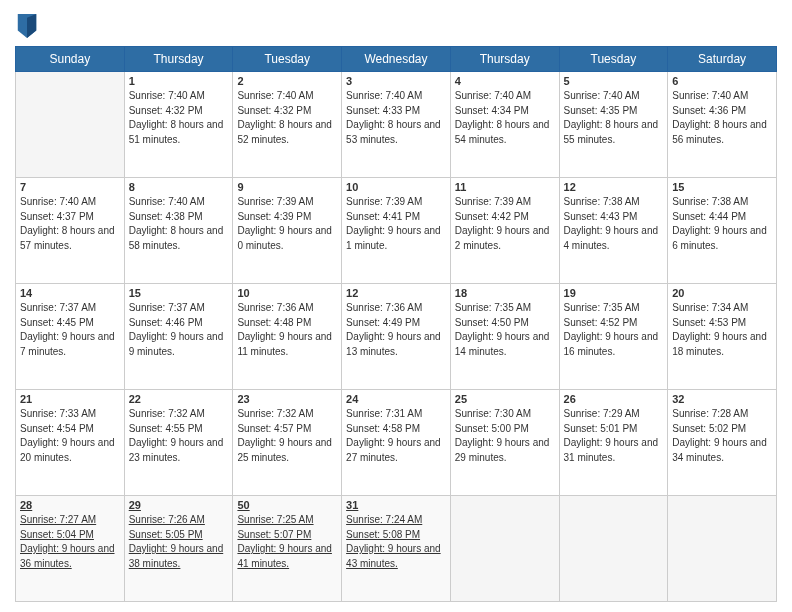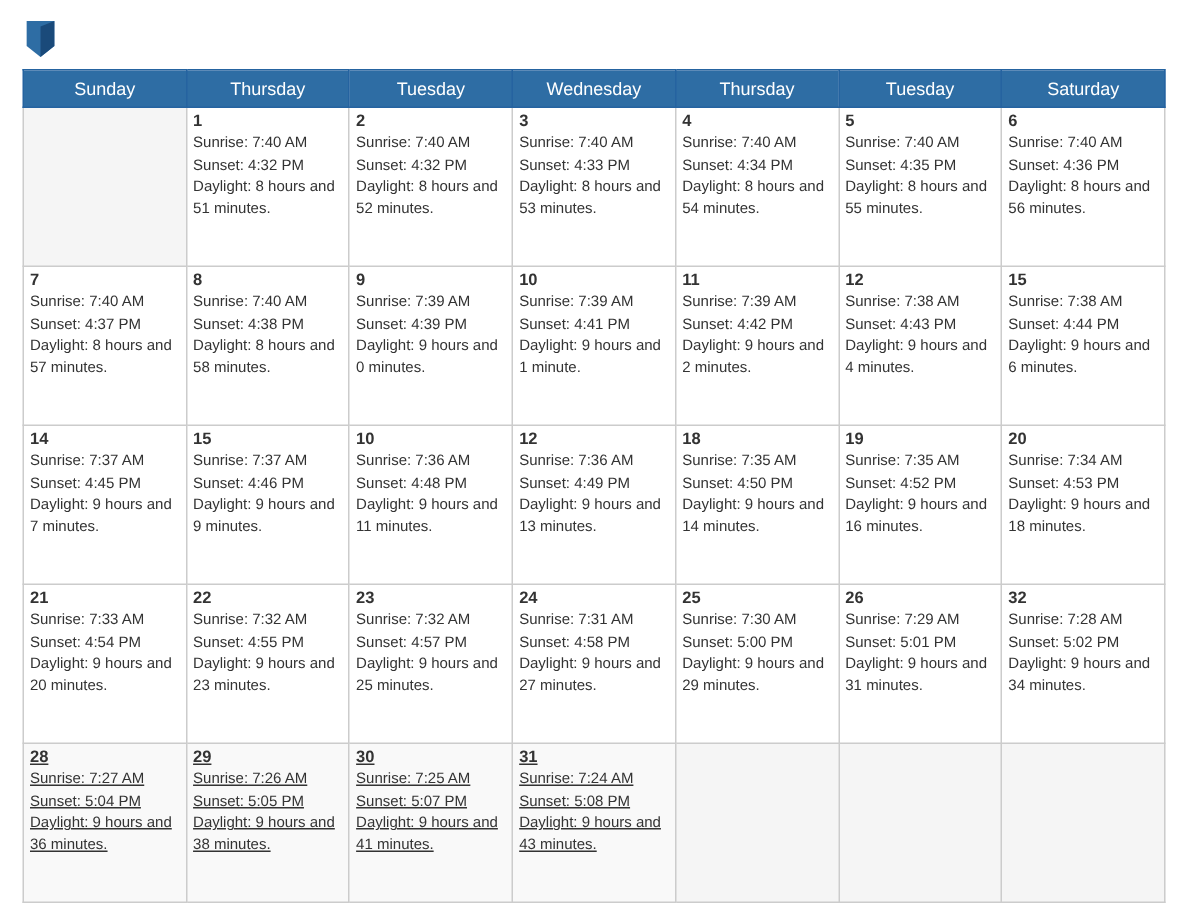--- a/index.html
+++ b/index.html
@@ -264,21 +264,21 @@
         <tr class="last-row">
           <td>
             <span class="day-number">28</span>
             <div class="day-info">Sunrise: 7:27 AM<br>Sunset: 5:04 PM<br>Daylight: 9 hours and 36 minutes.</div>
           </td>
           <td>
             <span class="day-number">29</span>
             <div class="day-info">Sunrise: 7:26 AM<br>Sunset: 5:05 PM<br>Daylight: 9 hours and 38 minutes.</div>
           </td>
           <td>
-            <span class="day-number">30</span>
+            <span class="day-number">50</span>
             <div class="day-info">Sunrise: 7:25 AM<br>Sunset: 5:07 PM<br>Daylight: 9 hours and 41 minutes.</div>
           </td>
           <td>
             <span class="day-number">31</span>
             <div class="day-info">Sunrise: 7:24 AM<br>Sunset: 5:08 PM<br>Daylight: 9 hours and 43 minutes.</div>
           </td>
           <td class="empty"></td>
           <td class="empty"></td>
           <td class="empty"></td>
         </tr>

